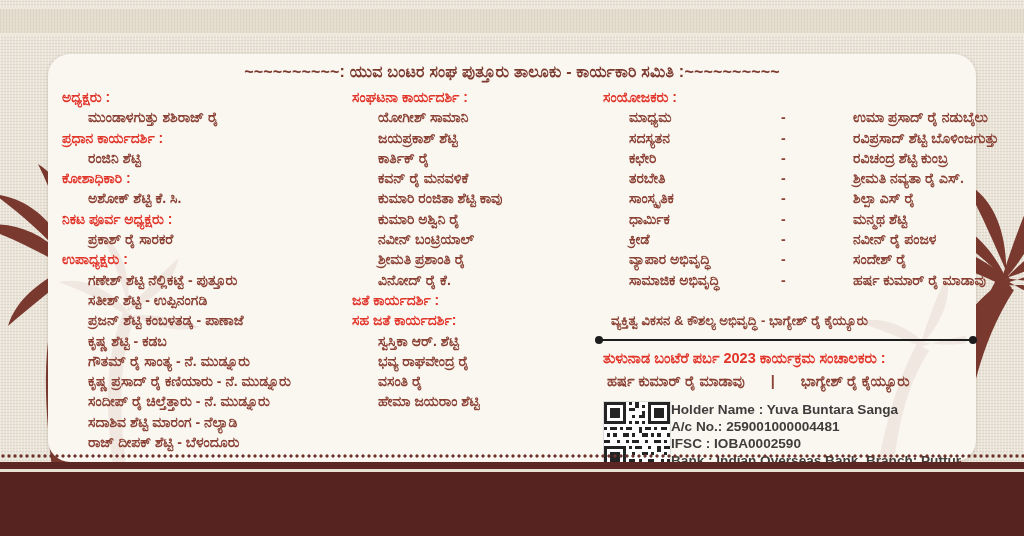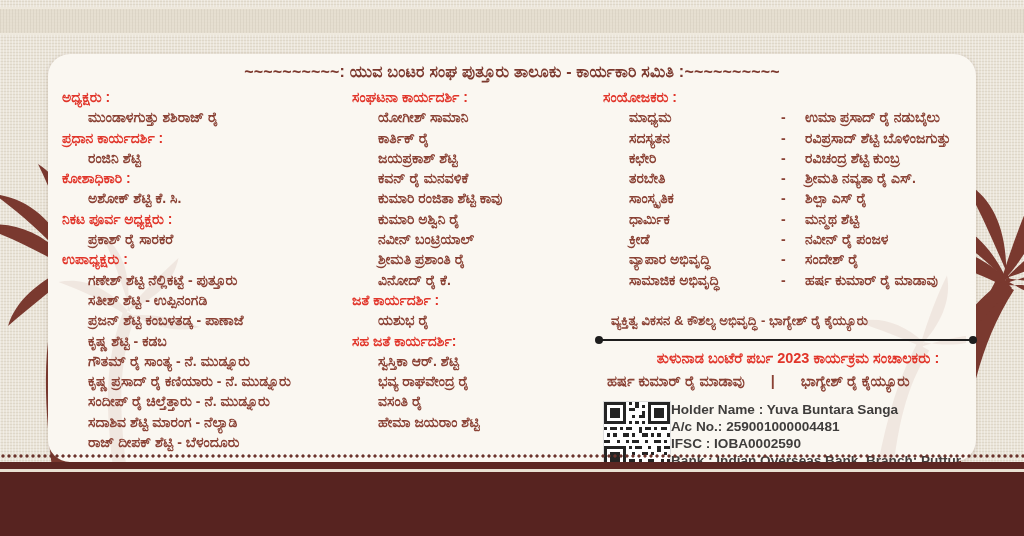--- a/index.html
+++ b/index.html
@@ -24,26 +24,26 @@
     font-weight:bold;font-size:16px;letter-spacing:.2px;white-space:nowrap;}
   .col{position:absolute;top:33px;}
   .col1{left:14px;width:292px;}
   .col2{left:304px;width:224px;}
   .col3{left:555px;width:390px;}
   .sec-heading{color:#e1352a;font-weight:bold;font-size:14px;line-height:20.3px;white-space:nowrap;}
   .member{color:#8a4134;font-weight:bold;font-size:14px;line-height:20.3px;padding-left:26px;white-space:nowrap;}
   .coord-row{display:flex;color:#8a4134;font-weight:bold;font-size:14px;line-height:20.3px;white-space:nowrap;}
   .coord-row .role{width:152px;padding-left:26px;flex:none;}
   .coord-row .dash{width:24px;flex:none;text-align:left;}
-  .coord-row .cname{flex:1;}
+  .coord-row .cname{flex:1;margin-left:48px;}
   .skill-row{color:#8a4134;font-weight:bold;font-size:13.2px;line-height:20.3px;padding-left:8px;white-space:nowrap;margin-top:21px;}
   .sep{position:relative;height:2px;background:#1d1d1d;margin:8px 0 6px -6px;width:378px;}
   .sep::before,.sep::after{content:"";position:absolute;top:-3px;width:8px;height:8px;border-radius:50%;background:#1d1d1d;}
   .sep::before{left:-2px;} .sep::after{right:-2px;}
-  .parba-heading{color:#e1352a;font-weight:bold;font-size:14.5px;line-height:22px;white-space:nowrap;text-align:center;}
+  .parba-heading{color:#e1352a;font-weight:bold;font-size:14.5px;line-height:22px;white-space:nowrap;}
   .parba-names{color:#8a4134;font-weight:bold;font-size:14.5px;line-height:24px;white-space:nowrap;padding-left:4px;}
   .parba-names .pipe{display:inline-block;margin:0 22px;}
   .bank-block{display:flex;margin-top:8px;align-items:flex-start;}
   .qr{flex:none;width:66px;height:66px;background:#fff;border:1px solid #ddd;}
   .bank-lines{color:#3f3d3c;font-weight:600;font-size:13.6px;line-height:16.8px;white-space:nowrap;padding-top:1px;}
   .stitches{position:absolute;left:0;right:0;top:452px;height:9px;
     background-image:radial-gradient(circle at 3px 4px,#6b332c 1.4px,rgba(0,0,0,0) 1.8px);
     background-size:6px 9px;}
   .band-stripe{position:absolute;left:0;right:0;top:462px;height:7px;background:#5d2723;}
   .band-gap{position:absolute;left:0;right:0;top:469px;height:3px;background:#e9e1d3;}
@@ -130,30 +130,29 @@
       <div class="member">ಗೌತಮ್ ರೈ ಸಾಂತ್ಯ - ನೆ. ಮುಡ್ನೂರು</div>
       <div class="member">ಕೃಷ್ಣ ಪ್ರಸಾದ್ ರೈ ಕಣಿಯಾರು - ನೆ. ಮುಡ್ನೂರು</div>
       <div class="member">ಸಂದೀಪ್ ರೈ ಚಿಲ್ತೆತ್ತಾರು - ನೆ. ಮುಡ್ನೂರು</div>
       <div class="member">ಸದಾಶಿವ ಶೆಟ್ಟಿ ಮಾರಂಗ - ನೆಲ್ಯಾಡಿ</div>
       <div class="member">ರಾಜ್ ದೀಪಕ್ ಶೆಟ್ಟಿ - ಬೆಳಂದೂರು</div>
     </div>
 
     <div class="col col2">
       <div class="sec-heading">ಸಂಘಟನಾ ಕಾರ್ಯದರ್ಶಿ :</div>
       <div class="member">ಯೋಗೀಶ್ ಸಾಮಾನಿ</div>
+      <div class="member">ಜಯಪ್ರಕಾಶ್ ಶೆಟ್ಟಿ</div>
       <div class="member">ಕಾರ್ತಿಕ್ ರೈ</div>
-      <div class="member">ಜಯಪ್ರಕಾಶ್ ಶೆಟ್ಟಿ</div>
       <div class="member">ಕವನ್ ರೈ ಮನವಳಿಕೆ</div>
       <div class="member">ಕುಮಾರಿ ರಂಜಿತಾ ಶೆಟ್ಟಿ ಕಾವು</div>
       <div class="member">ಕುಮಾರಿ ಅಶ್ವಿನಿ ರೈ</div>
       <div class="member">ನವೀನ್ ಬಂಟ್ರಿಯಾಲ್</div>
       <div class="member">ಶ್ರೀಮತಿ ಪ್ರಶಾಂತಿ ರೈ</div>
       <div class="member">ವಿನೋದ್ ರೈ ಕೆ.</div>
       <div class="sec-heading">ಜತೆ ಕಾರ್ಯದರ್ಶಿ :</div>
-      <div class="member">ಯಶುಭ ರೈ</div>
       <div class="sec-heading">ಸಹ ಜತೆ ಕಾರ್ಯದರ್ಶಿ:</div>
       <div class="member">ಸ್ವಸ್ತಿಕಾ ಆರ್. ಶೆಟ್ಟಿ</div>
       <div class="member">ಭವ್ಯ ರಾಘವೇಂದ್ರ ರೈ</div>
       <div class="member">ವಸಂತಿ ರೈ</div>
       <div class="member">ಹೇಮಾ ಜಯರಾಂ ಶೆಟ್ಟಿ</div>
     </div>
 
     <div class="col col3">
       <div class="sec-heading">ಸಂಯೋಜಕರು :</div>
 

